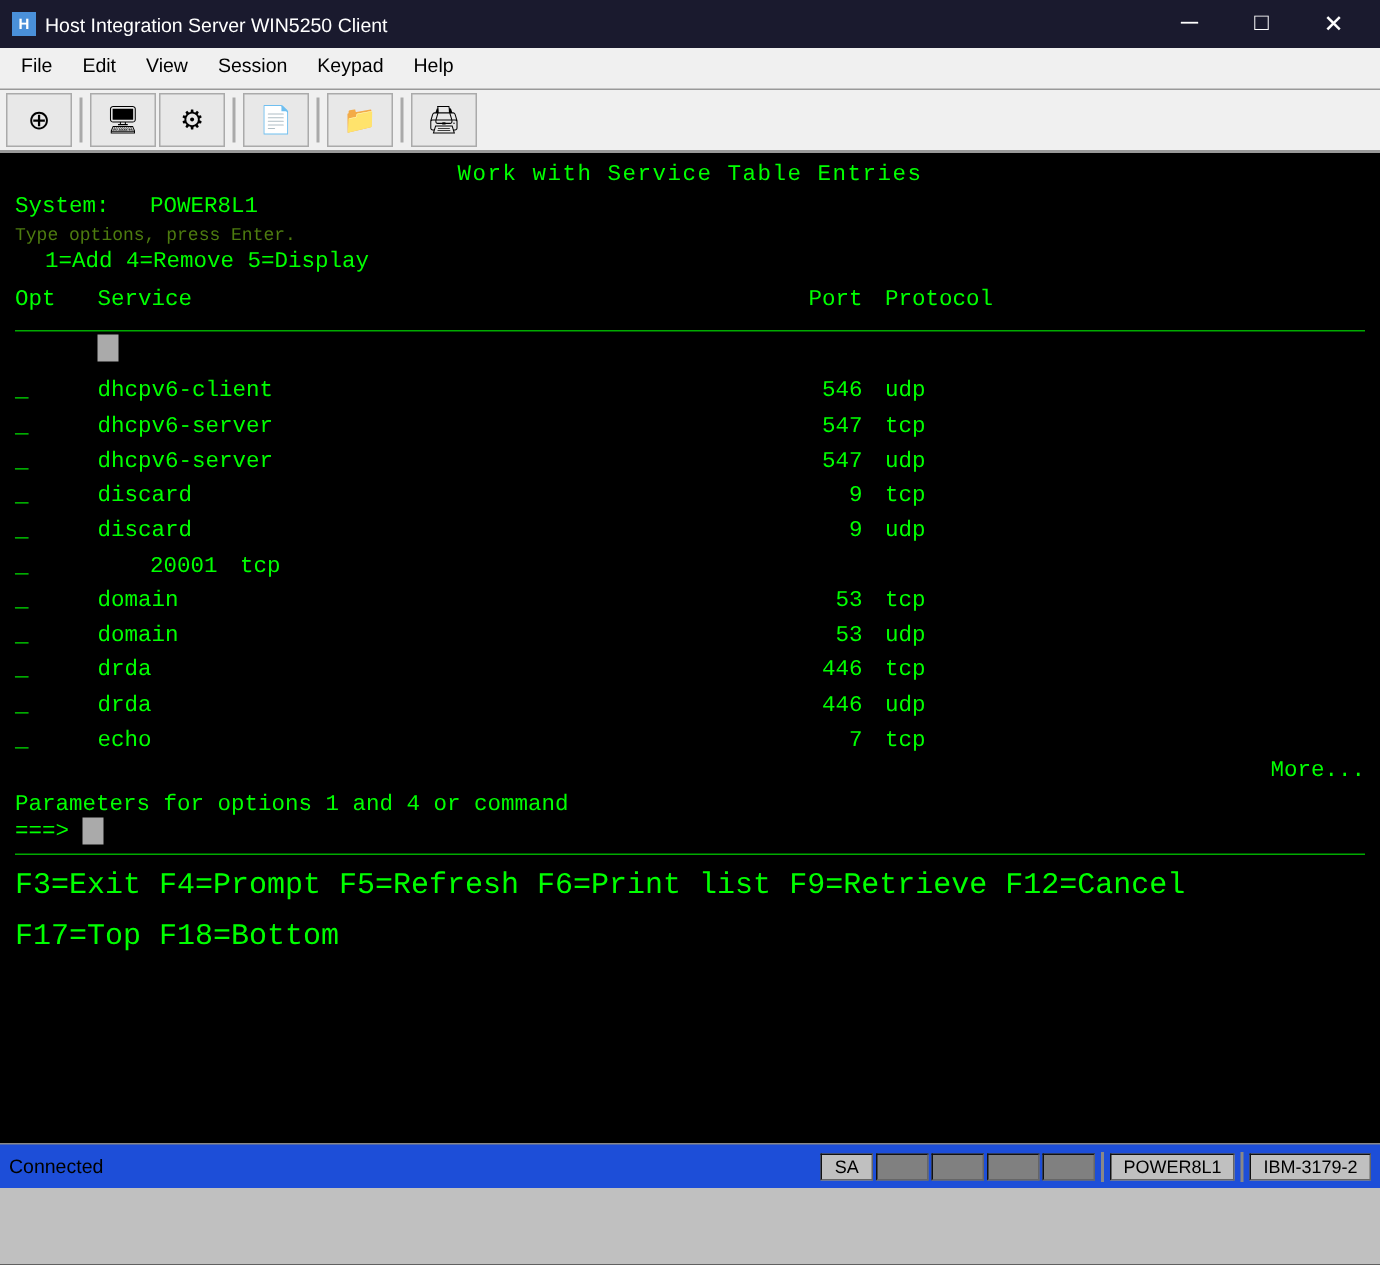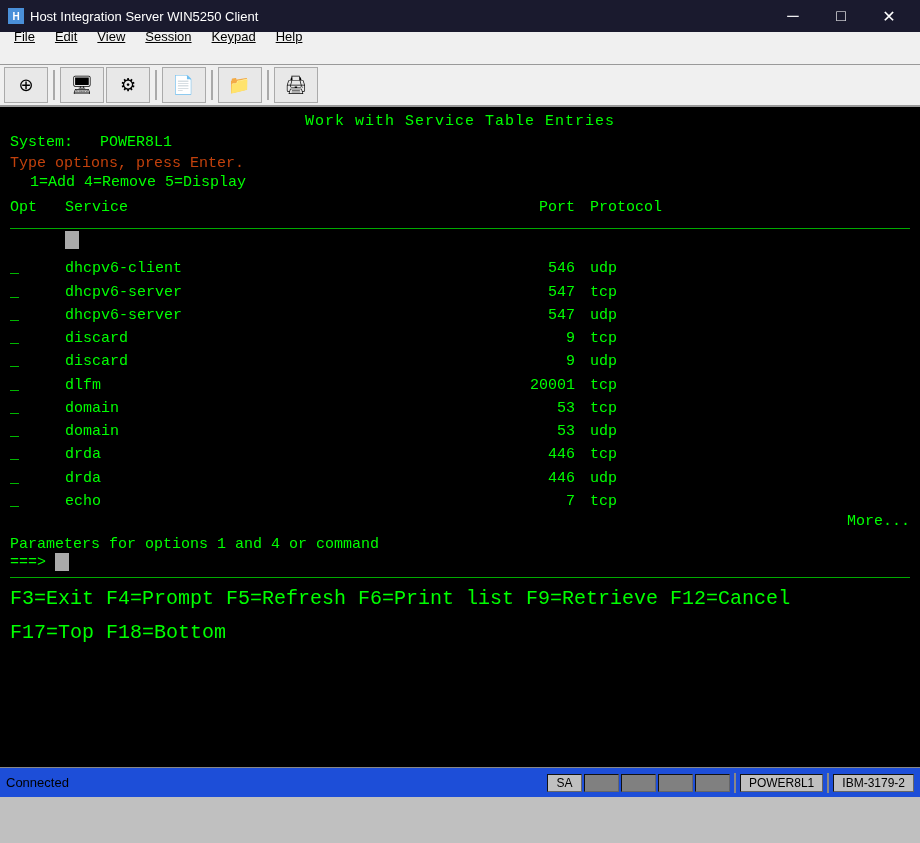--- a/index.html
+++ b/index.html
@@ -30,24 +30,23 @@
       background: none; border: none;
       color: white; font-size: 16px;
       cursor: pointer; display: flex; align-items: center; justify-content: center;
     }
 
     
     .menu-bar {
       height: 28px;
       background: #f0f0f0;
       display: flex;
-      align-items: flex-end;
-      padding: 16px 4px;
+      align-items: flex-start;
+      padding: 0 4px;
       border-bottom: 1px solid #999;
-      text-decoration: underline;
     }
     .menu-item {
       padding: 4px 10px;
       font-size: 13px;
       cursor: pointer;
       color: #000;
     }
 
     
     .toolbar {
@@ -92,22 +91,22 @@
       font-size: 15px;
       letter-spacing: 1px;
     }
     .term-system {
       color: #00ff00;
       text-align: left;
       margin-bottom: 4px;
       font-size: 15px;
     }
     .term-instruction {
-      color: #c2410c;
-      font-size: 15px;
+      color: #4d7c0f;
+      font-size: 12px;
       margin-bottom: 2px;
     }
     .term-options {
       color: #00ff00;
       font-size: 15px;
       margin-bottom: 8px;
       padding-left: 20px;
     }
 
     .term-header-row {
@@ -286,21 +285,20 @@
     <span class="row-protocol">tcp</span>
   </div>
   <div class="term-row">
     <span class="row-opt">_</span>
     <span class="row-service">discard</span>
     <span class="row-port">9</span>
     <span class="row-protocol">udp</span>
   </div>
   <div class="term-row">
     <span class="row-opt">_</span>
-    <span class="row-service">dlfm</span>
     <span class="row-port">20001</span>
     <span class="row-protocol">tcp</span>
   </div>
   <div class="term-row">
     <span class="row-opt">_</span>
     <span class="row-service">domain</span>
     <span class="row-port">53</span>
     <span class="row-protocol">tcp</span>
   </div>
   <div class="term-row">

